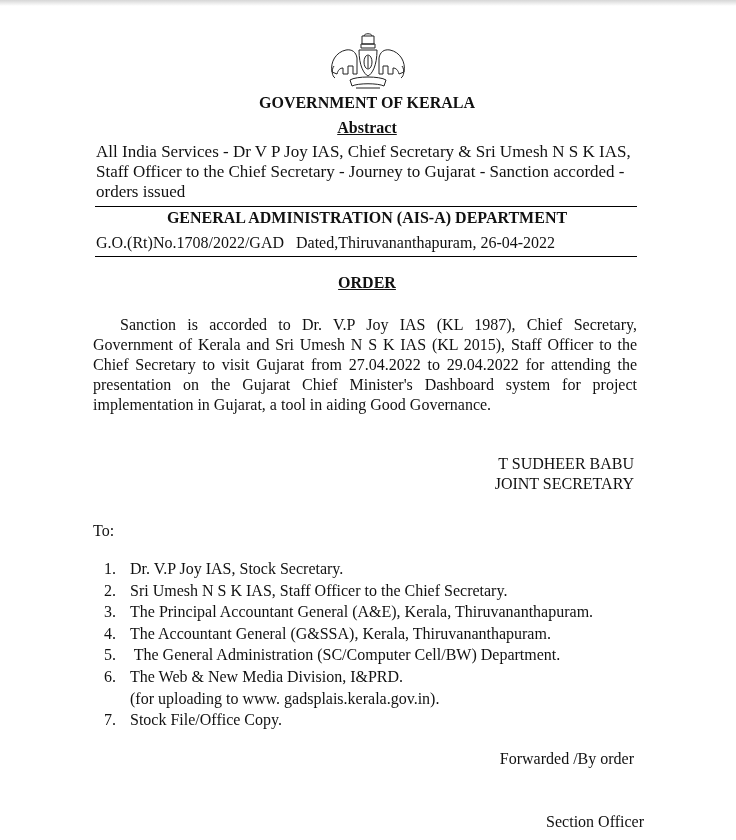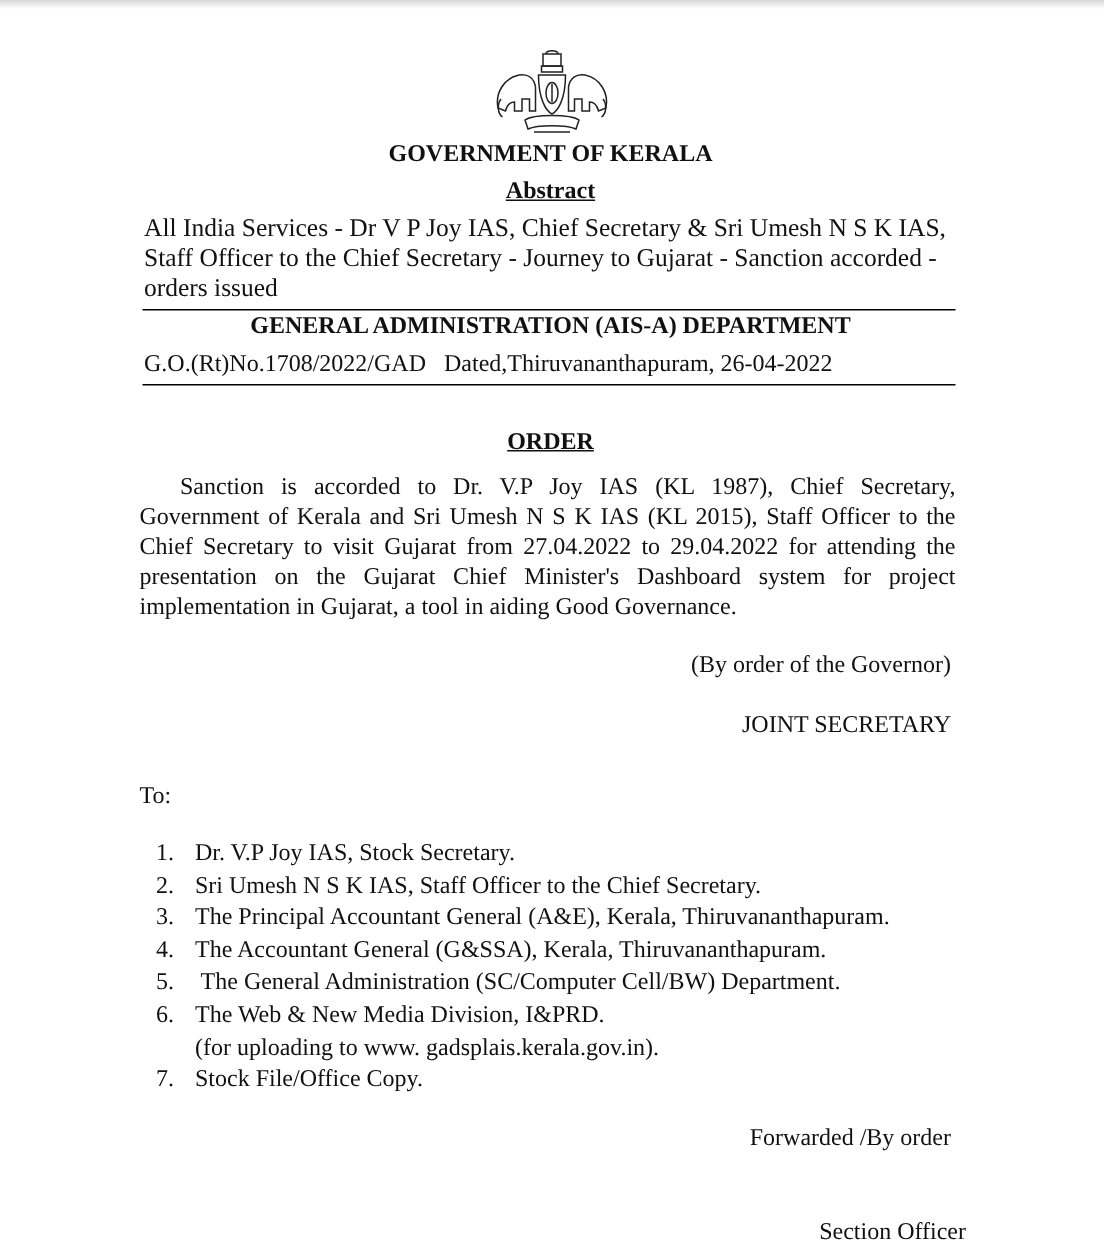--- a/index.html
+++ b/index.html
@@ -81,24 +81,24 @@
   <div class="center abs-title" style="top:119px;">Abstract</div>
   <div class="subject">All India Services - Dr V P Joy IAS, Chief Secretary &amp;  Sri Umesh N S K IAS, Staff Officer to the Chief Secretary - Journey to Gujarat - Sanction accorded - orders issued</div>
 
   <div class="rule" style="top:206px;"></div>
   <div class="center heading" style="top:209px;">GENERAL ADMINISTRATION (AIS-A) DEPARTMENT</div>
 
   <div class="goline"><span>G.O.(Rt)No.1708/2022/GAD</span>   <span>Dated,Thiruvananthapuram, 26-04-2022</span></div>
 
   <div class="rule" style="top:256px;"></div>
 
-  <div class="center order-title" style="top:286px;">ORDER</div>
+  <div class="center order-title" style="top:274px;">ORDER</div>
   <div class="body-para">Sanction is accorded to Dr. V.P Joy IAS (KL 1987), Chief Secretary, Government of Kerala and Sri Umesh N S K IAS (KL 2015), Staff Officer to the Chief Secretary to visit Gujarat from 27.04.2022 to 29.04.2022  for attending the presentation on the  Gujarat Chief Minister's Dashboard system for project implementation in Gujarat, a tool in aiding Good Governance.</div>
 
-  <div class="sig" style="top:434px;">(By order of the Governor)</div>
+  <div class="sig" style="top:454px;">T SUDHEER BABU</div>
   <div class="sig" style="top:474px;text-align:right;">JOINT SECRETARY</div>
 
   <div class="to">To:</div>
 
   <div class="list">
     <div class="list-row">
       <span class="list-num">1.</span>
       <span class="list-text">Dr. V.P Joy IAS, Stock Secretary.</span>
     </div>
     <div class="list-row">

